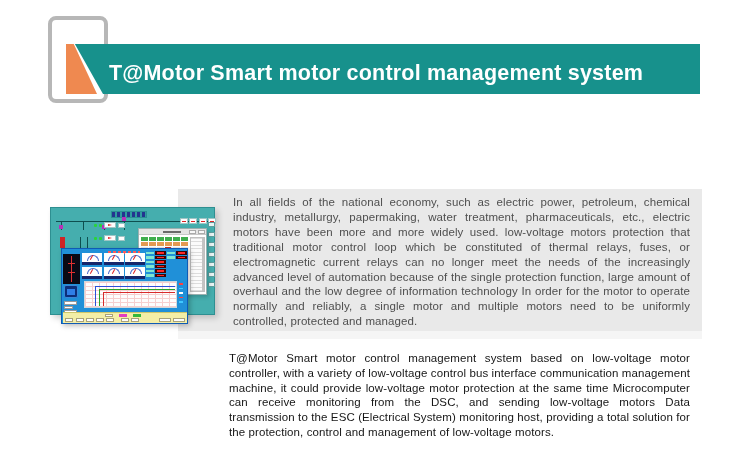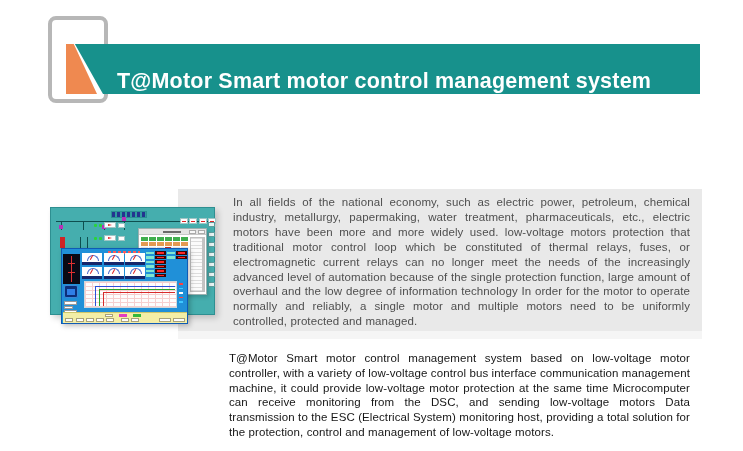--- a/index.html
+++ b/index.html
@@ -20,21 +20,21 @@
   }
   .tri-white {
     position:absolute; left:0; top:0; width:37px; height:50px; background:#ffffff;
     clip-path:polygon(0 0, 24% 0, 100% 100%, 0 100%);
   }
   .tri-orange {
     position:absolute; left:0; top:0; width:31px; height:50px; background:#ef8950;
     clip-path:polygon(0 0, 25% 0, 100% 100%, 0 100%);
   }
   .banner h1 {
-    position:absolute; left:39px; top:0; margin:12px; line-height:50px;
+    position:absolute; left:39px; top:0; margin:4px; line-height:50px;
     font-size:21.5px; font-weight:bold; color:#ffffff; letter-spacing:0.2px;
     white-space:nowrap;
   }
 
   
   .intro-panel { position:absolute; left:178px; top:189px; width:524px; height:142px; background:#e9e9e9; z-index:0; }
   .intro-shadow { position:absolute; left:178px; top:331px; width:524px; height:8px; background:#f5f5f5; }
   .intro-text {
     position:absolute; left:233px; top:195px; width:457px; margin:0;
     font-size:11.5px; line-height:14.9px; color:#4f4f4f;

